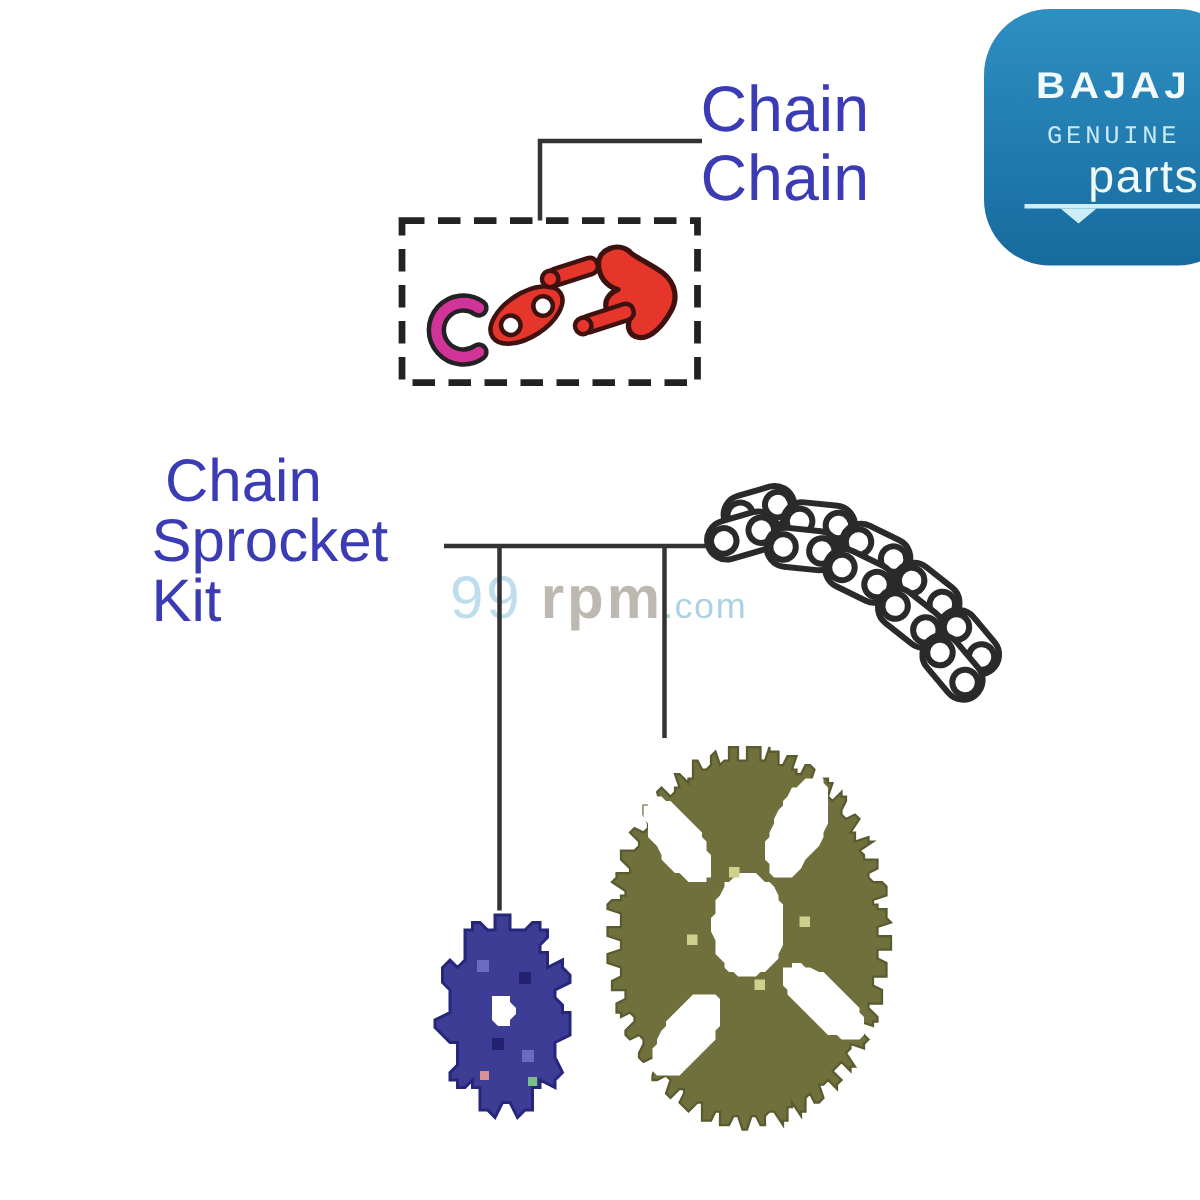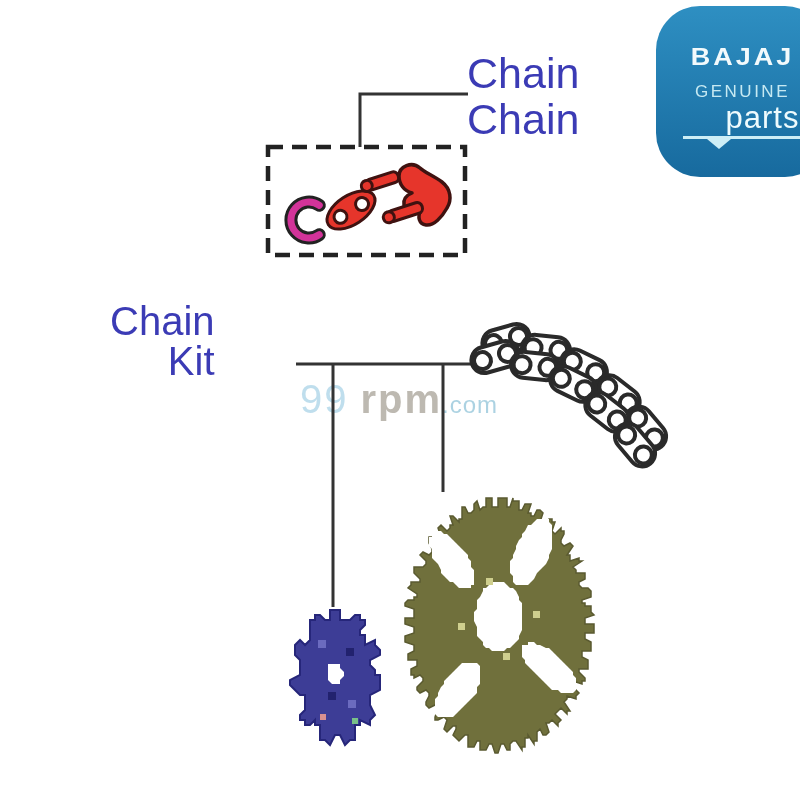--- a/index.html
+++ b/index.html
@@ -5,21 +5,21 @@
   html,body{margin:0;padding:0;background:#fff;}
   .canvas{
     position:relative;width:800px;height:800px;background:#fff;overflow:hidden;
     font-family:"Liberation Sans","DejaVu Sans",sans-serif;
   }
   
   .callout{
     position:absolute;color:var(--label-color,#3b3bb5);
     font-weight:400;z-index:3;
   }
-  .callout span{display:block;text-align:right;}
+  .callout span{display:block;}
   #chain-lock-label{left:467px;top:50px;font-size:43px;line-height:46px;}
   #kit-label{left:101px;top:301px;font-size:40px;line-height:40px;}
   #kit-label span:first-child{padding-left:9px;}
   
   .watermark{
     position:absolute;left:300px;top:377px;z-index:1;opacity:.85;
     font-size:40px;letter-spacing:2px;white-space:nowrap;
   }
   .wm-99{color:var(--wm-blue,#b5d9ea);font-weight:400;}
   .wm-rpm{color:var(--wm-gray,#b2ada4);font-weight:700;margin-left:12px;}
@@ -33,21 +33,21 @@
     background:linear-gradient(180deg,#2e8fc2,#176a9e);
     display:flex;flex-direction:column;align-items:center;
     box-sizing:border-box;padding-top:38px;
   }
   .logo-bajaj{
     color:#f2fafc;font-weight:700;font-size:27px;letter-spacing:3px;
     line-height:27px;transform:scaleY(0.92);
   }
   .logo-genuine{
     color:#c6e9f2;font-size:17px;letter-spacing:2.5px;line-height:17px;
-    margin-top:12px;font-weight:400;
+    margin-top:12px;font-weight:400;font-family:Liberation Mono, monospace;
   }
   .logo-parts{
     color:#eefbfd;font-weight:400;font-size:31px;line-height:30px;
     letter-spacing:1px;margin-top:3px;margin-left:40px;
   }
   .logo-bar-wrap{position:relative;width:120px;margin-top:3px;}
   .logo-bar{height:3px;background:#cdeef6;}
   .logo-chevron{
     position:absolute;left:24px;top:3px;width:0;height:0;
     border-left:12px solid transparent;border-right:12px solid transparent;
@@ -164,20 +164,21 @@
         <rect x="352" y="718" width="6" height="6" fill="#78c088"></rect>
       </g>
     </svg>
 
   <div class="callout" id="chain-lock-label">
     <span>Chain</span>
     <span>Chain</span>
   </div>
   <div class="callout" id="kit-label">
     <span>Chain</span>
+    <span>Sprocket</span>
     <span>Kit</span>
   </div>
 
   <div class="logo" style="background: linear-gradient(rgb(46, 143, 194), rgb(23, 106, 158));">
     <div class="logo-bajaj">BAJAJ</div>
     <div class="logo-genuine">GENUINE</div>
     <div class="logo-parts">parts</div>
     <div class="logo-bar-wrap">
       <div class="logo-bar"></div>
       <div class="logo-chevron"></div>

